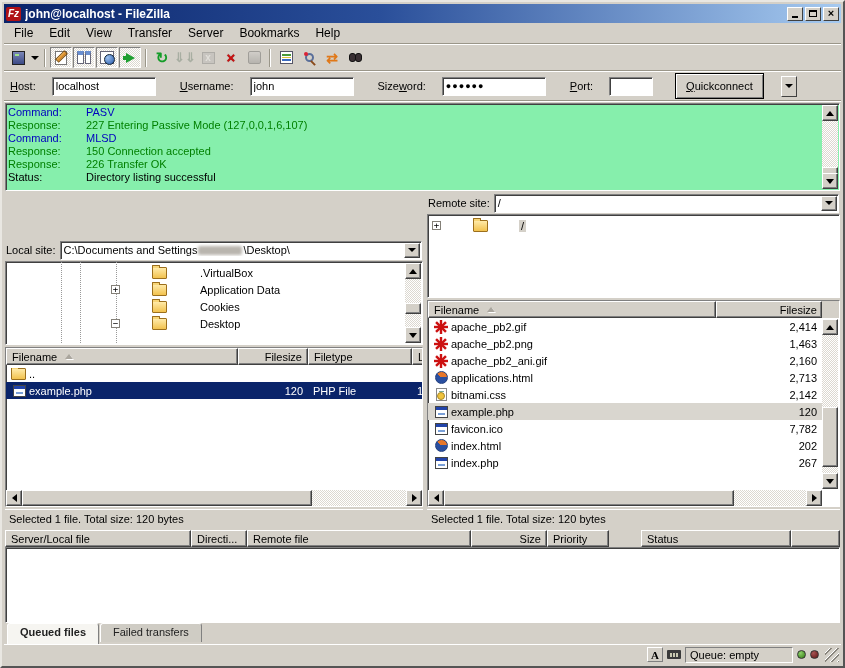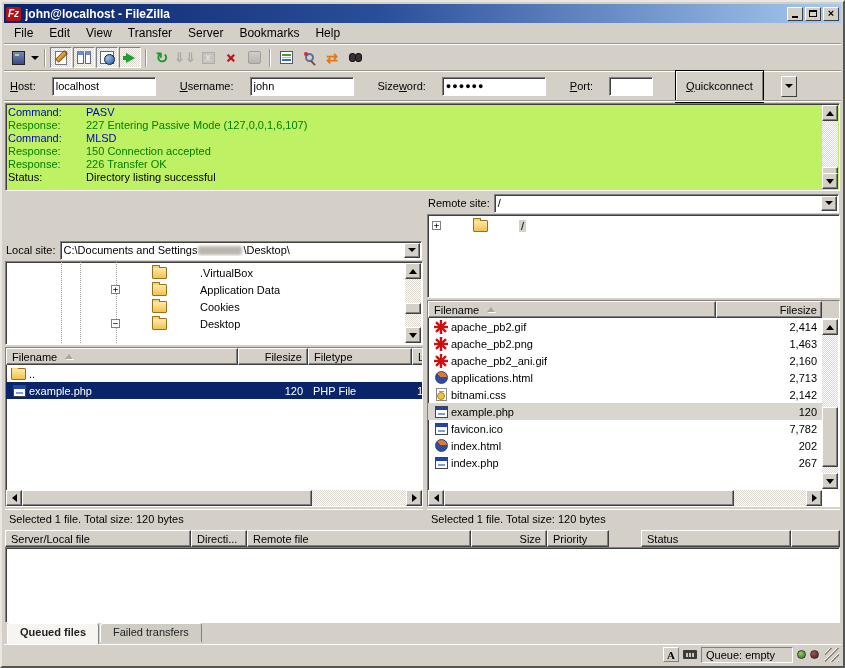--- a/index.html
+++ b/index.html
@@ -64,27 +64,27 @@
   .i-sync{color:#e07818;font-size:14px;font-weight:bold;line-height:1;}
   .i-binoc{display:flex;}
   .i-binoc div{width:7px;height:9px;background:#3a3034;border-radius:3px;border:1px solid #111;}
   .i-binoc div:last-child{margin-left:-1px;}
   
   .qcbar{height:28px;flex:0 0 28px;display:flex;align-items:center;padding:2px 6px;gap:16px;}
   .qc-label{white-space:nowrap;}
   .qc-label u{text-decoration:underline;}
   .field{height:19px;background:#fff;border:1px solid;border-color:#808080 #fff #fff #808080;
     box-shadow:inset 1px 1px 0 #404040;padding:2px 3px;font:11px "Liberation Sans",sans-serif;outline:none;}
-  .qcbtn{height:33px;padding:0 10px;background:#d4d0c8;border:1px solid #000;
+  .qcbtn{height:26px;padding:0 10px;background:#d4d0c8;border:1px solid #000;
     box-shadow:inset 1px 1px 0 #fff,inset -1px -1px 0 #808080;font:11px "Liberation Sans",sans-serif;}
   .qcbtn u{text-decoration:underline;}
   .qc-caret{width:16px;height:21px;background:#d4d0c8;border:1px solid;border-color:#fff #404040 #404040 #fff;
     display:flex;align-items:center;justify-content:center;margin-left:1px;}
   
-  .log{height:88px;flex:0 0 88px;margin:1px 1px;background:#bef264;border:1px solid;border-color:#808080 #fff #fff #808080;
+  .log{height:88px;flex:0 0 88px;margin:1px 1px;background:#86efac;border:1px solid;border-color:#808080 #fff #fff #808080;
     box-shadow:inset 1px 1px 0 #404040;position:relative;overflow:hidden;}
   .log-lines{position:absolute;left:2px;top:2px;right:18px;bottom:2px;overflow:hidden;}
   .log-line{display:flex;height:13px;line-height:13px;white-space:nowrap;}
   .log-label{width:78px;flex:0 0 78px;}
   .t-command{color:#0000bf;}
   .t-response{color:#008000;}
   .t-status{color:#000;}
   
   .vsb{position:absolute;top:1px;right:1px;bottom:1px;width:16px;
     background-image:conic-gradient(#fff 25%,#dcd8d0 0 50%,#fff 0 75%,#dcd8d0 0);background-size:2px 2px;}
@@ -172,21 +172,21 @@
     border-bottom:none;border-radius:3px 3px 0 0;color:#222;}
   .tab.active{background:#f6f5f1;font-weight:bold;height:21px;box-shadow:0 1px 0 #f6f5f1;}
   .qc1{width:186px;flex:0 0 186px;} .qc2{width:56px;flex:0 0 56px;} .qc3{width:224px;flex:0 0 224px;}
   .qc4{width:76px;flex:0 0 76px;justify-content:flex-end;} .qc5{width:62px;flex:0 0 62px;} .qc6{width:150px;flex:0 0 150px;margin-left:32px;} .qc7{flex:1;}
   
   .statusbar{height:20px;flex:0 0 20px;border-top:1px solid #fff;display:flex;align-items:center;justify-content:flex-end;gap:4px;padding:1px 2px;}
   .sb-ind{width:16px;height:15px;border:1px solid;border-color:#fff #808080 #808080 #fff;display:flex;align-items:center;justify-content:center;background:#d4d0c8;}
   .ascii-a{font-weight:bold;font-size:11px;font-family:"Liberation Serif",serif;}
   .speedico{width:14px;height:9px;background:#3a3a3a;border-radius:1px;display:flex;align-items:center;justify-content:center;gap:1px;}
   .speedico i{width:2px;height:4px;background:#c9c9b0;display:block;}
-  .queuebox{width:92px;height:16px;border:1px solid;border-color:#808080 #fff #fff #808080;padding:1px 4px;display:flex;align-items:center;}
+  .queuebox{width:108px;height:16px;border:1px solid;border-color:#808080 #fff #fff #808080;padding:1px 4px;display:flex;align-items:center;}
   .led{width:9px;height:9px;border-radius:50%;border:1px solid #333;}
   .led-green{background:radial-gradient(circle at 35% 30%,#8ed06a,#2f7a12);}
   .led-red{background:radial-gradient(circle at 35% 30%,#a65353,#5d1414);}
   .grip{width:14px;height:14px;margin-left:2px;
     background:repeating-linear-gradient(135deg,transparent 0 3px,#fff 3px 4px,#8a867e 4px 5px);}
 </style>
 </head>
 <body>
 
 <div id="window">

